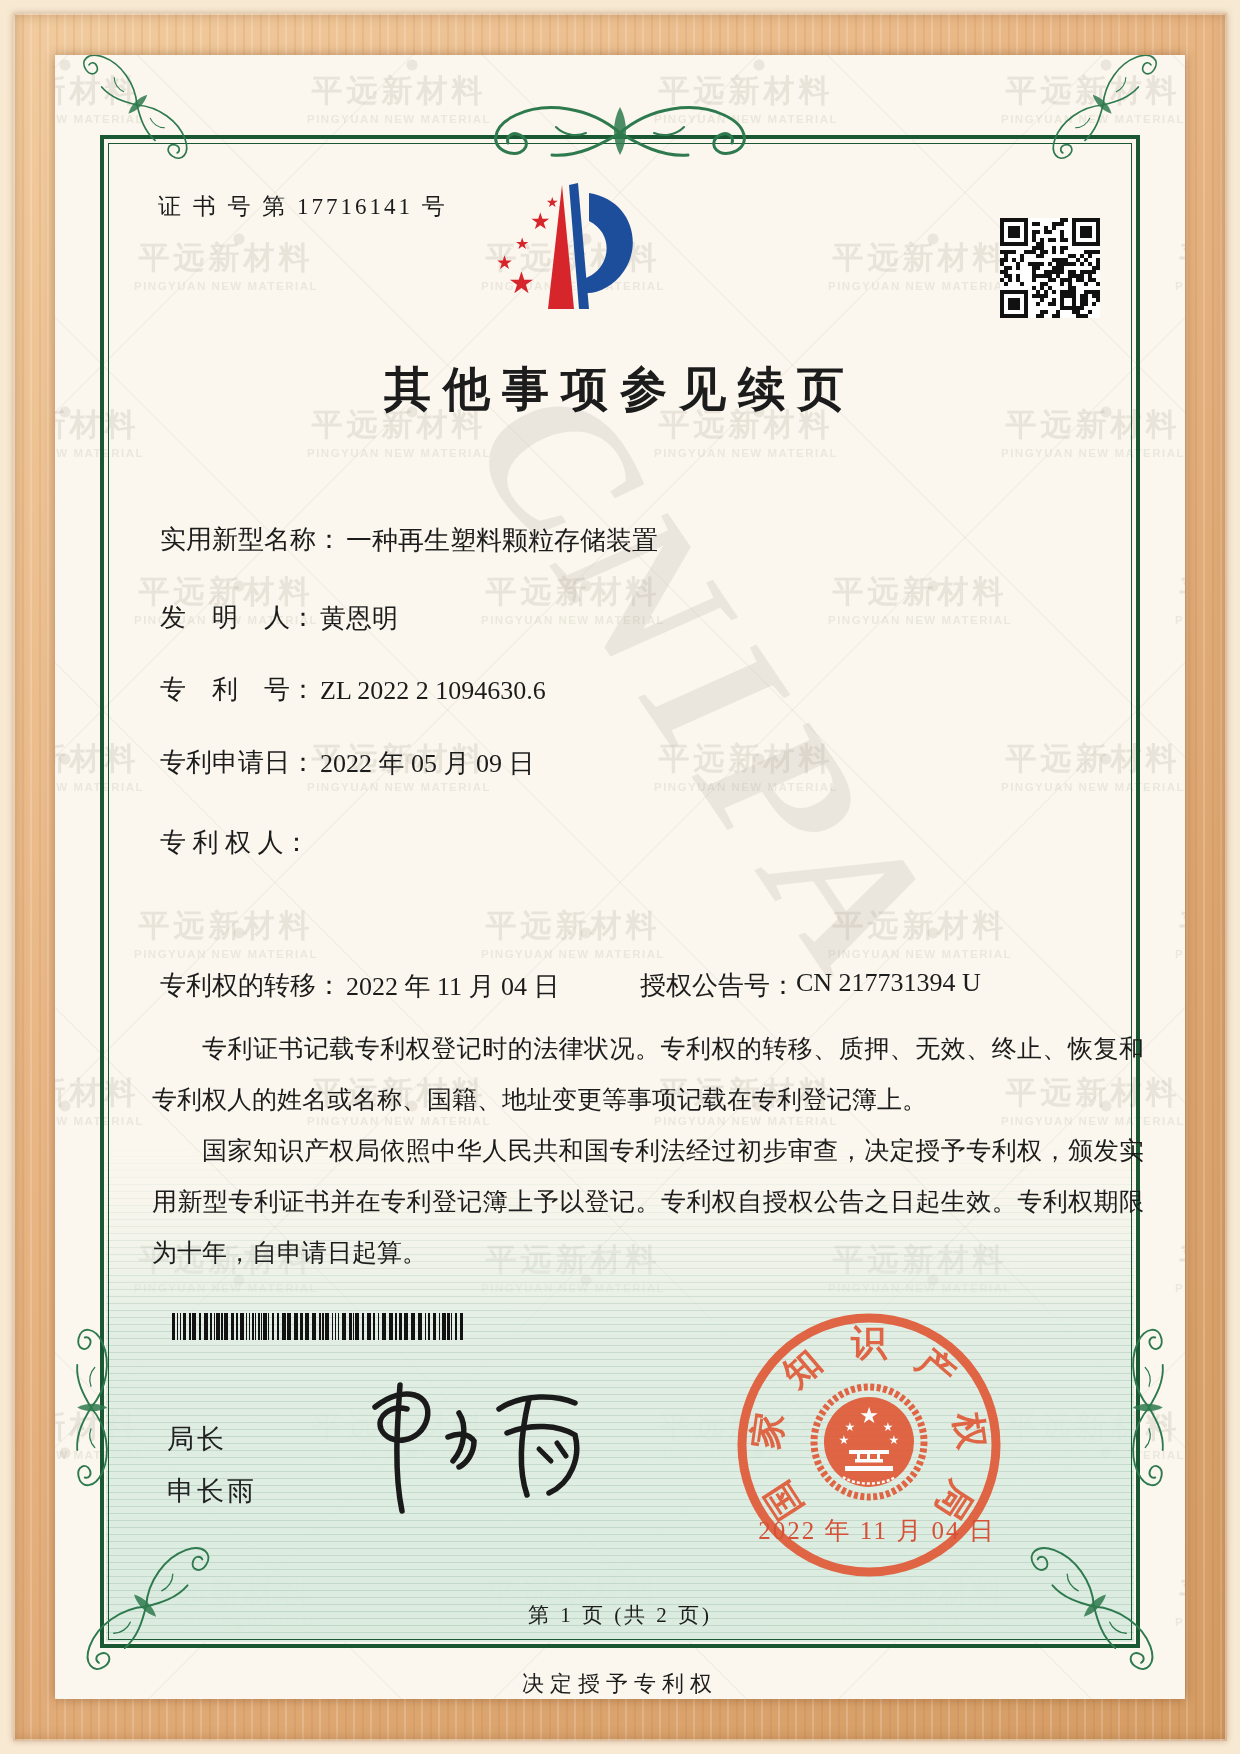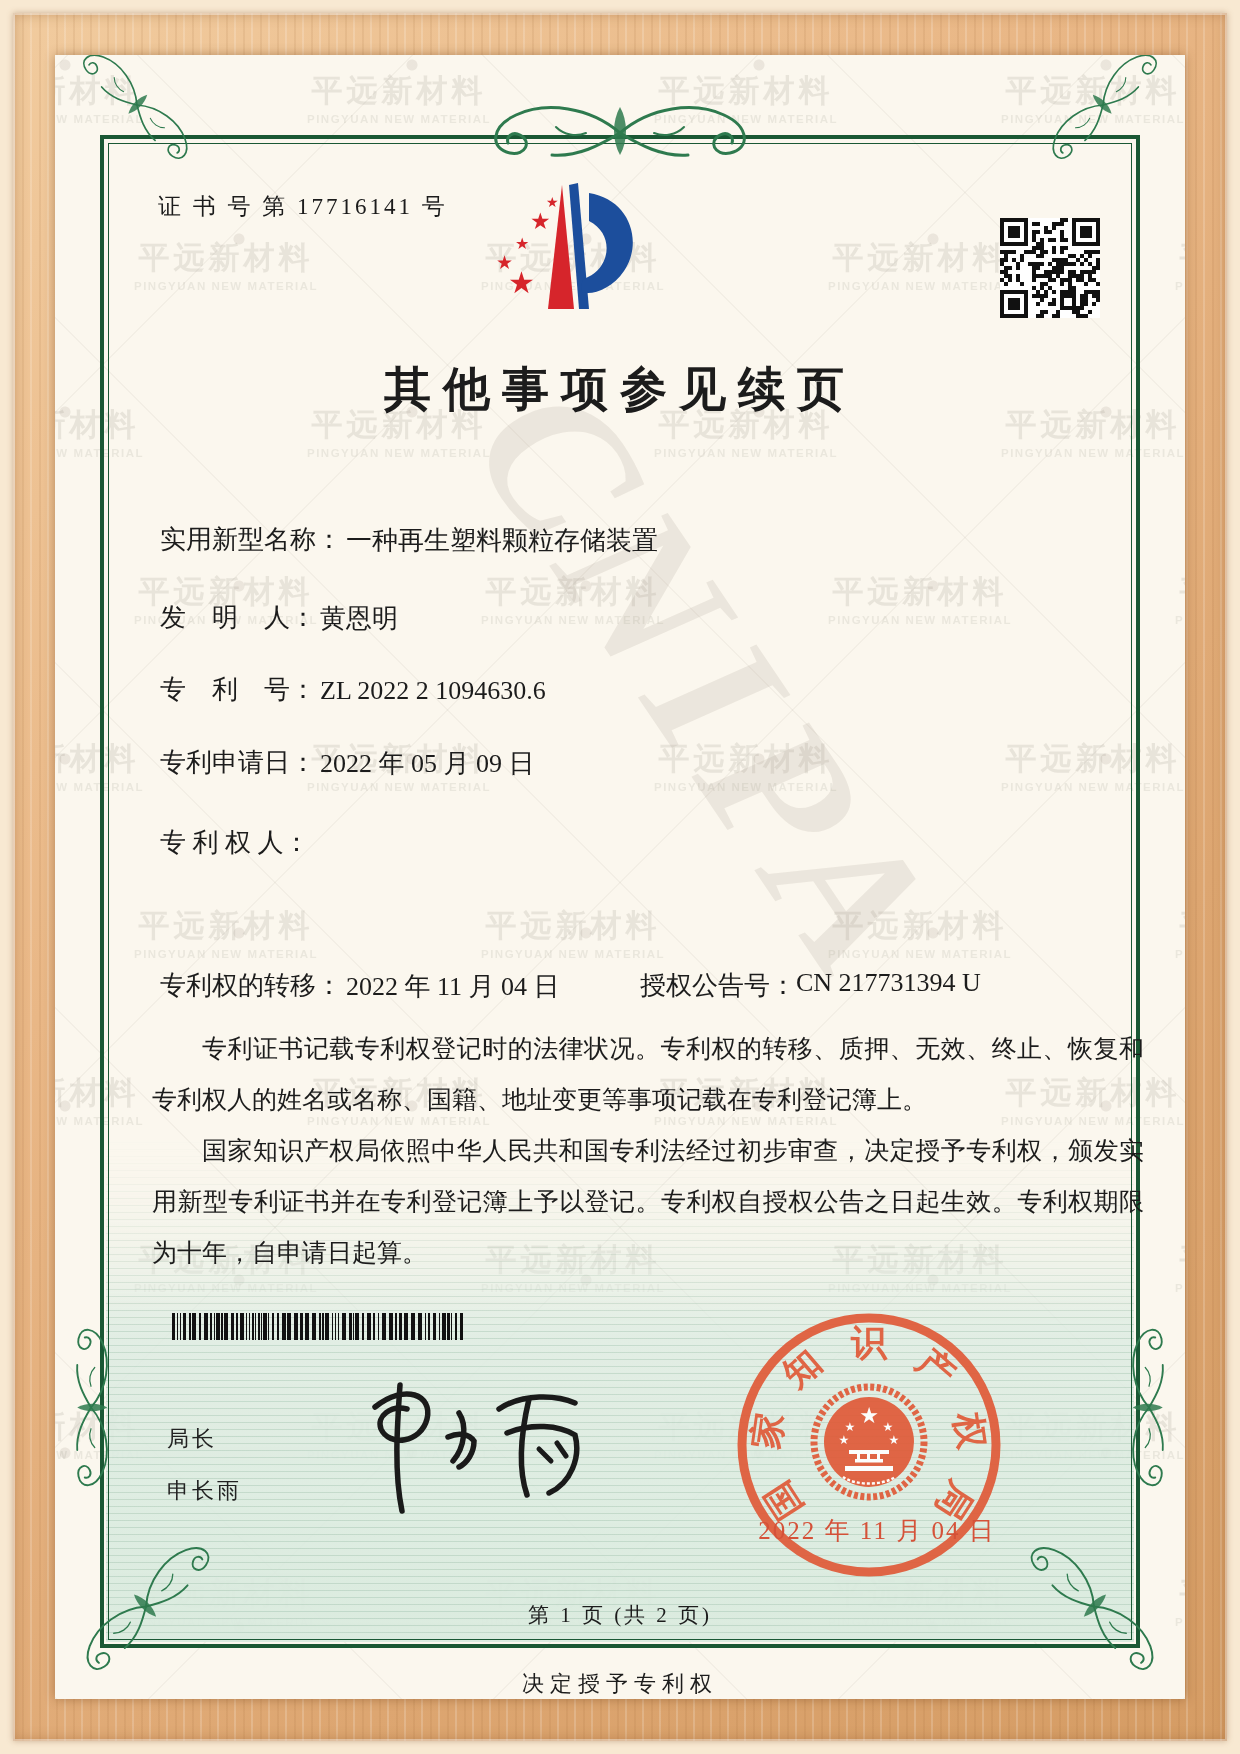--- a/index.html
+++ b/index.html
@@ -62,21 +62,21 @@
   .field{position:absolute;left:105px;display:flex;font-size:26px;}
   .field .label{white-space:pre;}
   .field .value{margin-left:4px;max-width:748px;line-height:38px;}
   .grant-no{position:absolute;left:585px;top:0;display:flex;font-size:26px;}
   .paras{position:absolute;left:97px;top:968px;width:992px;font-size:25px;line-height:51px;text-align:justify;}
   .paras p{margin:0;text-indent:2em;}
   .barcode{position:absolute;left:117px;top:1258px;width:296px;height:27px;display:flex;align-items:stretch;}
   .barcode i{display:block;background:#111;}
   .barcode s{display:block;}
   .signer{position:absolute;left:112px;top:1358px;font-family:"Liberation Sans","DejaVu Sans",sans-serif;
-          font-size:22px;letter-spacing:3px;line-height:52px;color:#222;}
+          font-size:27px;letter-spacing:3px;line-height:52px;color:#222;}
   .sig{position:absolute;left:292px;top:1318px;width:270px;height:160px;}
   .seal{position:absolute;left:676px;top:1256px;width:276px;height:276px;opacity:.92;}
   .page-footer{position:absolute;left:45px;right:45px;top:1546px;text-align:center;font-size:21px;letter-spacing:3px;}
   .cont-note{position:absolute;left:0;right:0;top:1614px;text-align:center;font-size:22px;letter-spacing:6px;}
 </style>
 </head>
 <body>
 
 <div class="frame-outer"></div>
 <div class="frame-wood"></div>

